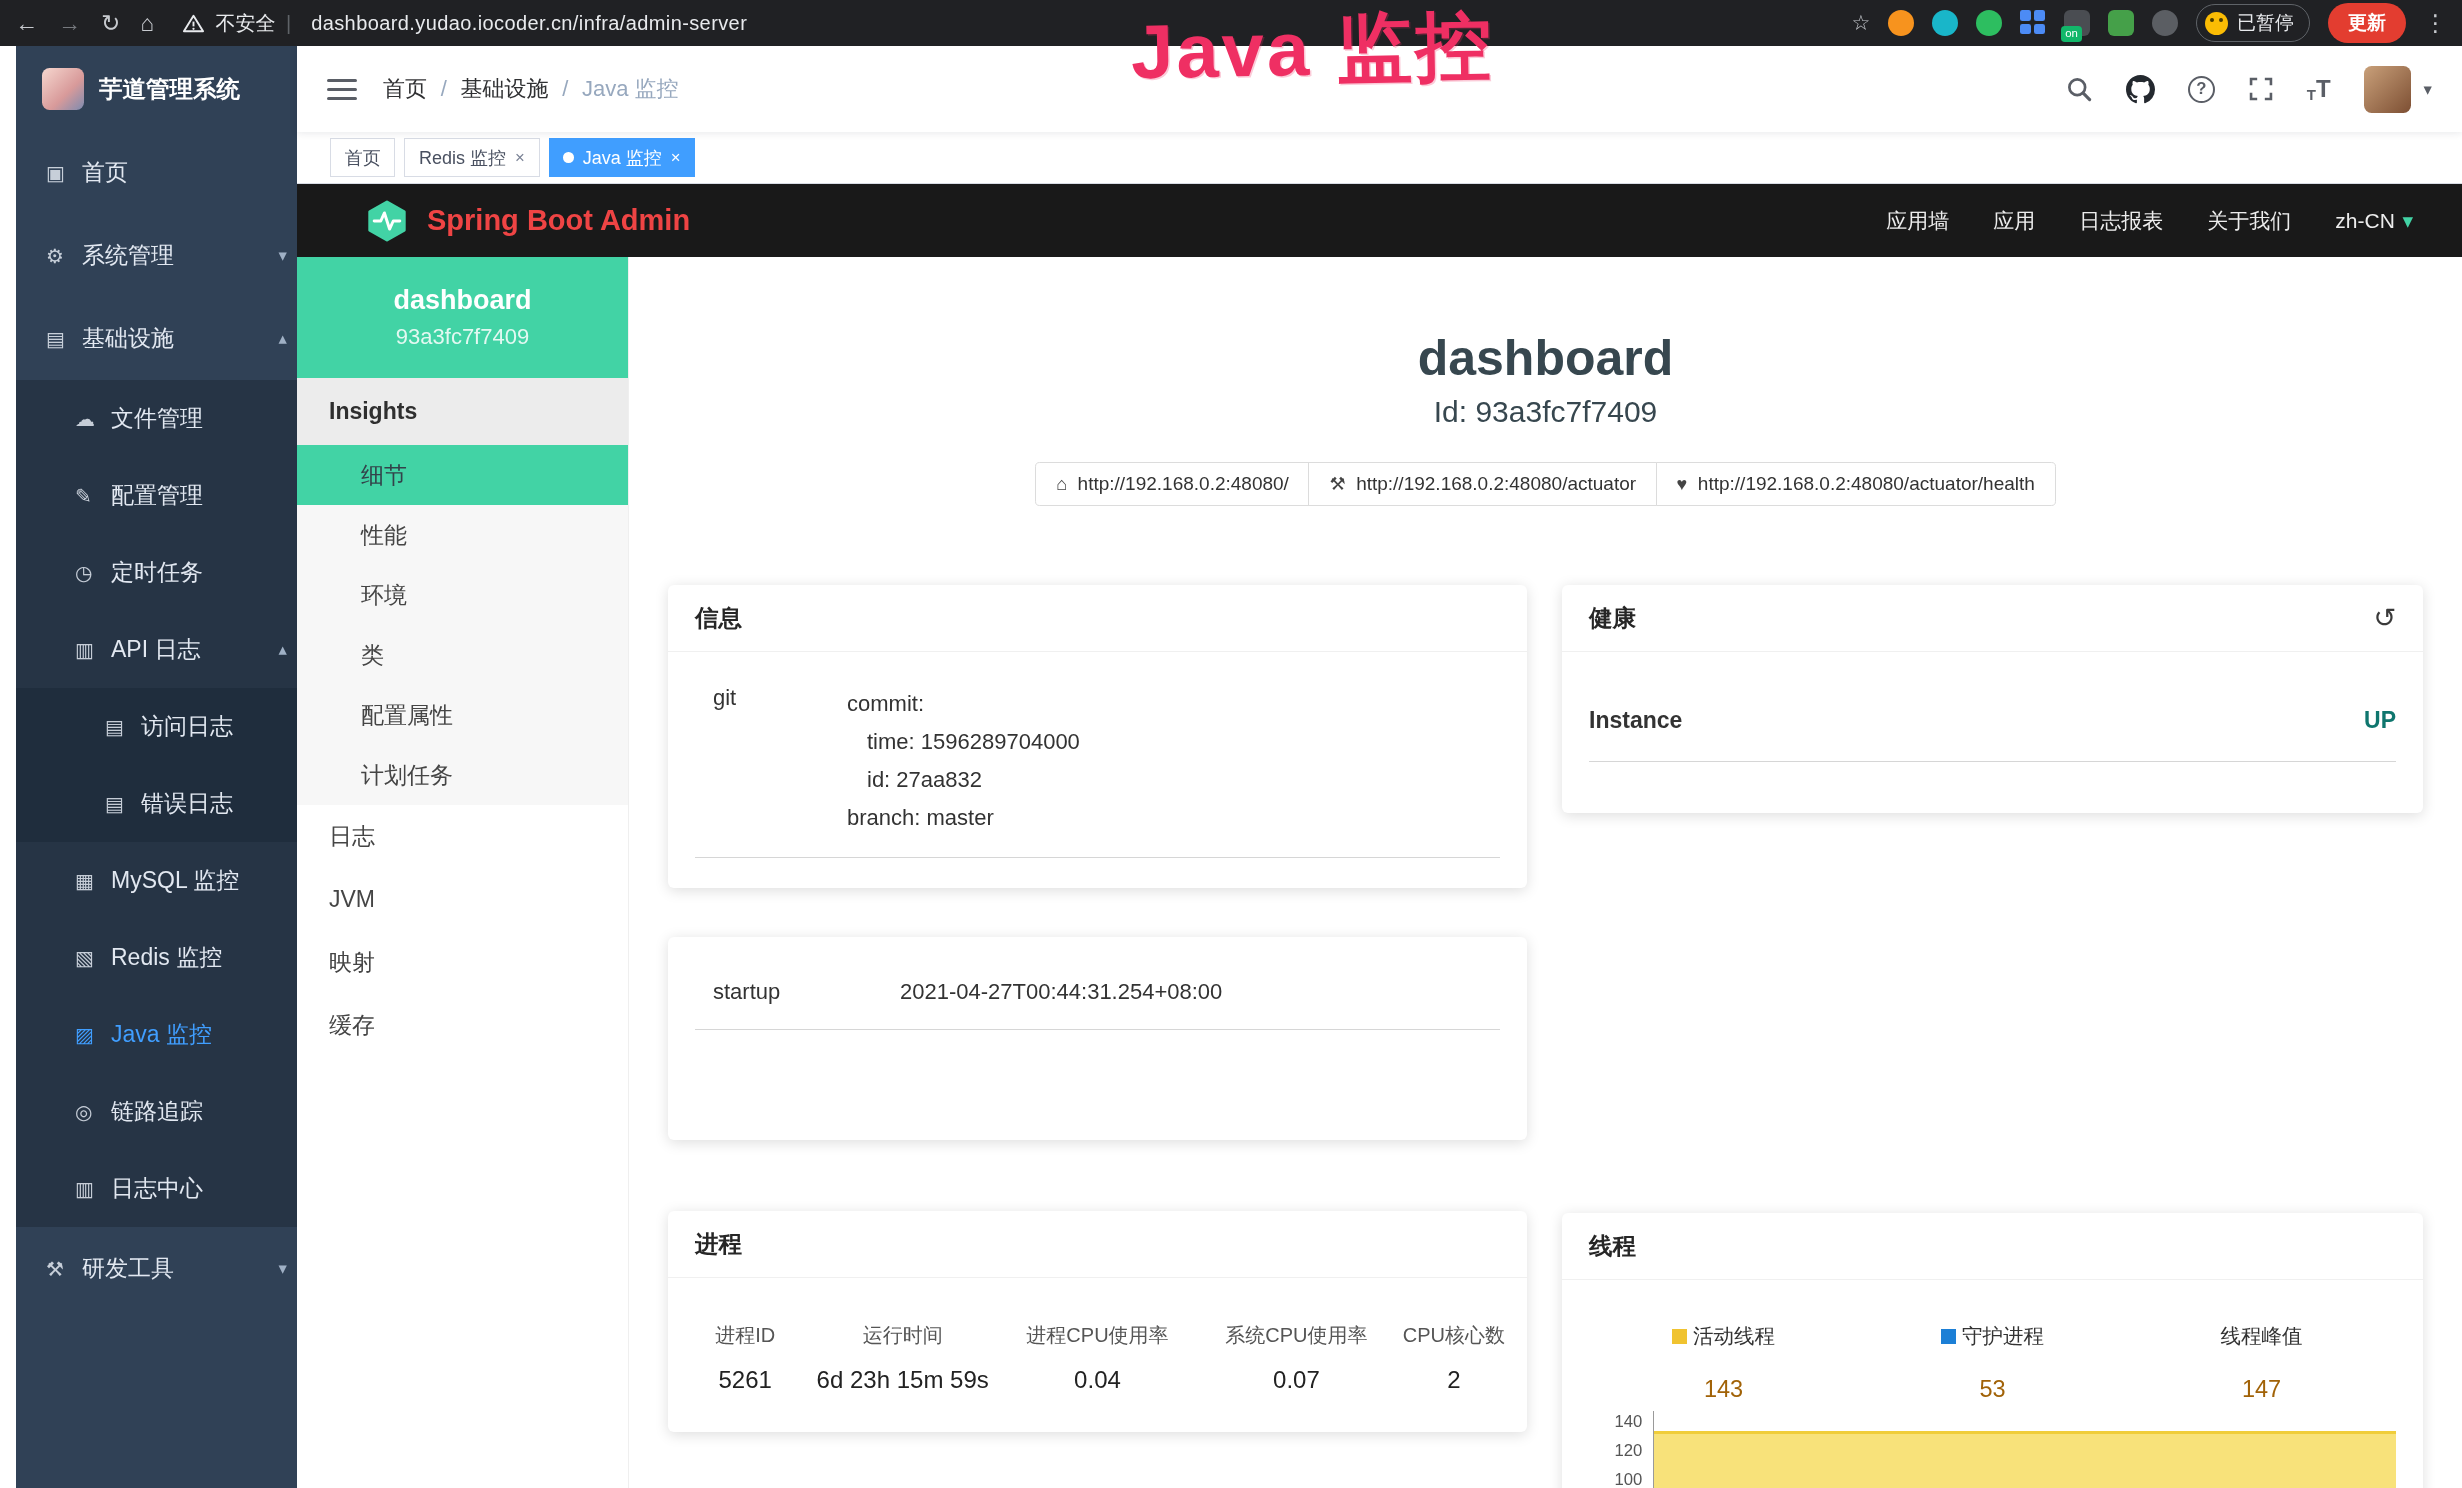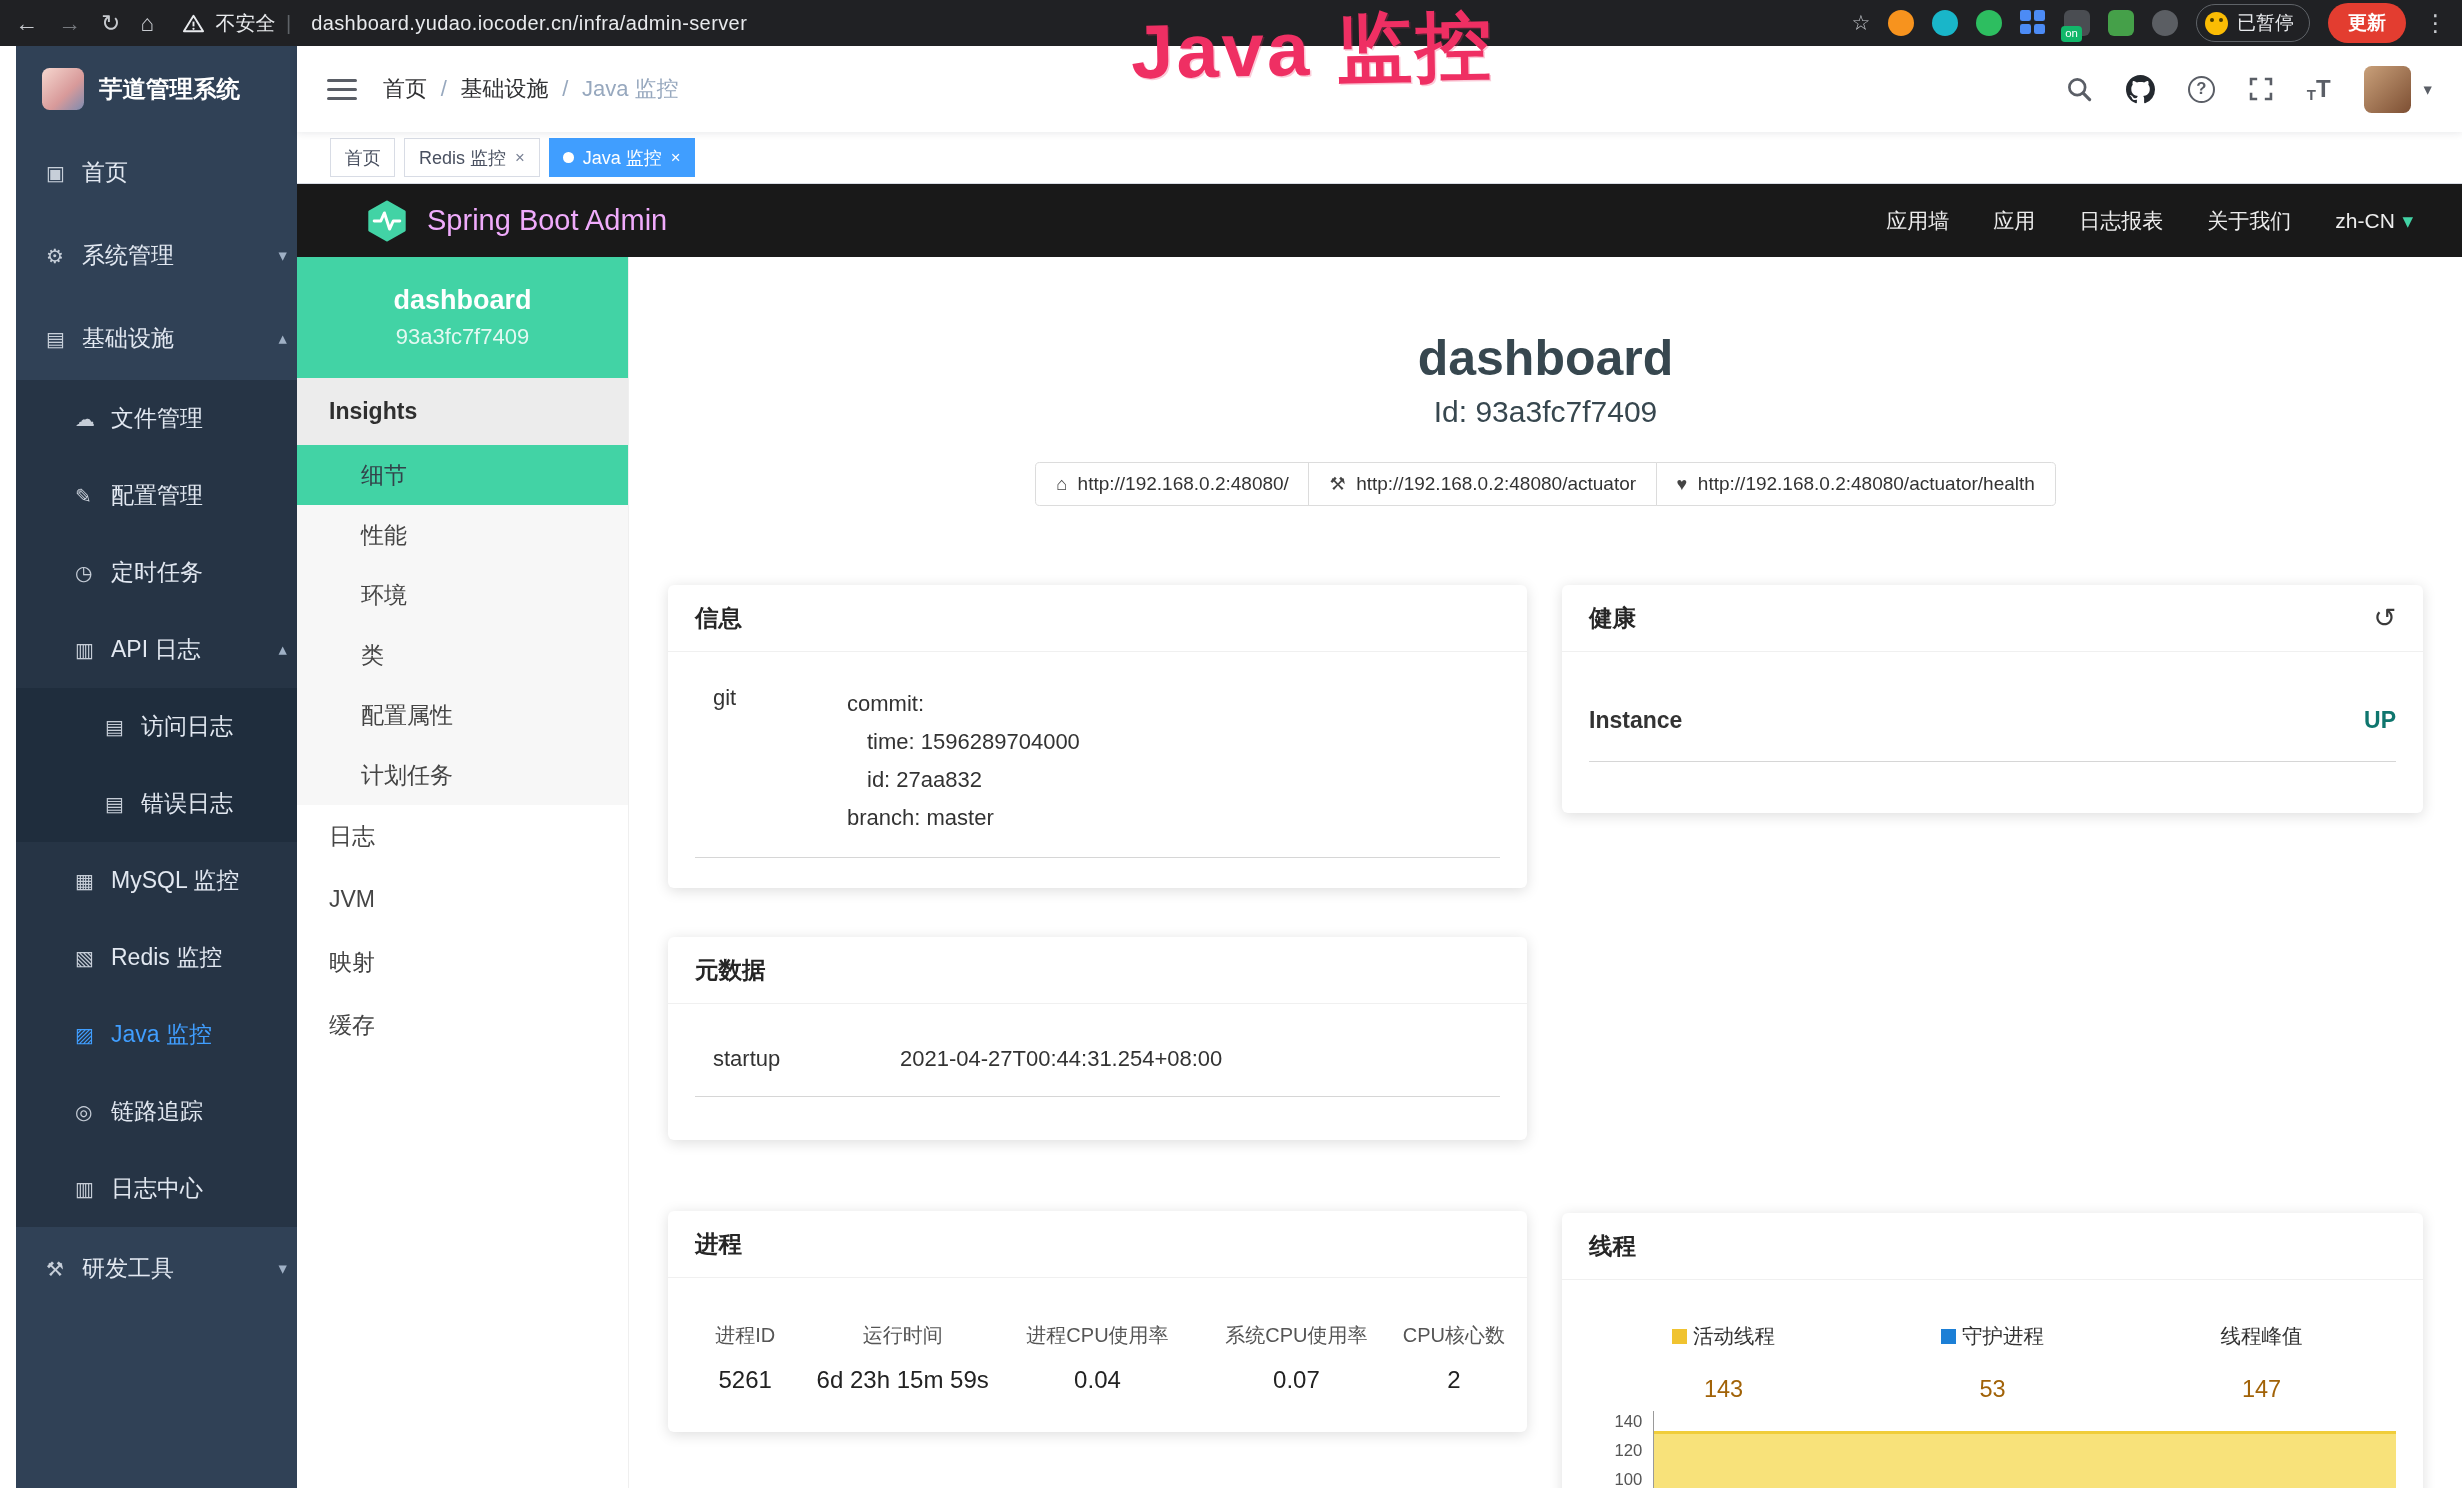--- a/index.html
+++ b/index.html
@@ -70,21 +70,21 @@
     align-items:center;gap:9px;padding:0 33px;position:relative;z-index:2}
   .tag{height:39px;display:flex;align-items:center;gap:9px;padding:0 13.7px;
     border:1.5px solid #d8dce5;background:#fff;font-size:18px;color:#495060}
   .tag .x{font-size:16.7px;color:#7a8295}
   .tag.active{background:#409eff;border-color:#409eff;color:#fff}
   .tag.active .x{color:#fff}
   .dot{width:10.6px;height:10.6px;border-radius:50%;background:#fff}
 
   
   .sba-header{height:73px;background:#191919;display:flex;align-items:center;padding:0 49px 0 68px}
-  .sba-brand{display:flex;align-items:center;gap:18px;color:#f0abfc;font-size:29px;font-weight:normal}
+  .sba-brand{display:flex;align-items:center;gap:18px;color:#ef4444;font-size:29px;font-weight:bold}
   .sba-nav{margin-left:auto;display:flex;align-items:center;gap:44px;font-size:21px;color:rgba(255,255,255,.92)}
   .lang{display:flex;align-items:center;gap:7.6px}
   .lang .caret{color:#42d3a5;font-size:21px}
 
   .sba-body{position:absolute;top:211px;left:0;right:0;bottom:0;display:flex;background:#fff}
   .sba-side{width:332px;flex:none;border-right:1.5px solid #efefef}
   .sba-app{height:121px;background:#42d3a5;color:#fff;display:flex;flex-direction:column;
     align-items:center;justify-content:center;gap:7.6px}
   .sba-app .name{font-size:27px;font-weight:bold}
   .sba-app .id{font-size:22px;opacity:.85}
@@ -428,23 +428,20 @@
                   <div class="iline">commit:</div>
                   <div class="iline ind">time: 1596289704000</div>
                   <div class="iline ind">id: 27aa832</div>
                   <div class="iline">branch: master</div>
                 </div>
               </div>
             </div>
           </div>
 
           <div class="card card-meta">
-            <div class="card-h">
-                <span>元数据</span>
-              </div>
             <div class="meta-body">
               <div class="meta-row">
                 <span class="meta-key">startup</span>
                 <span class="meta-val">2021-04-27T00:44:31.254+08:00</span>
               </div>
             </div>
           </div>
 
           <div class="card card-proc">
             <div class="card-h">

